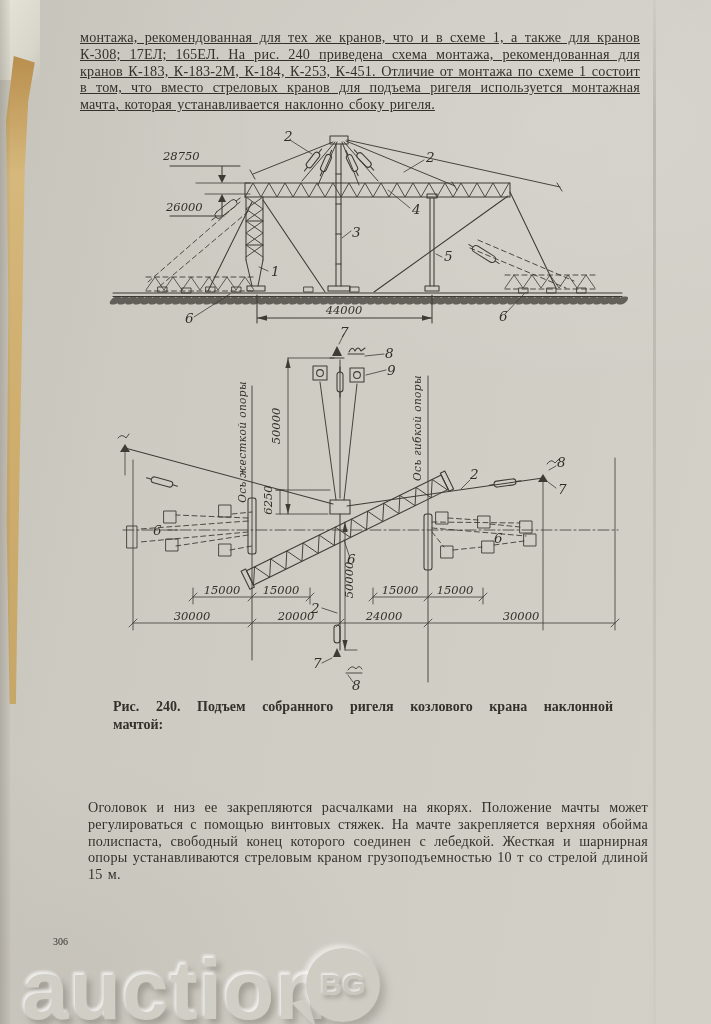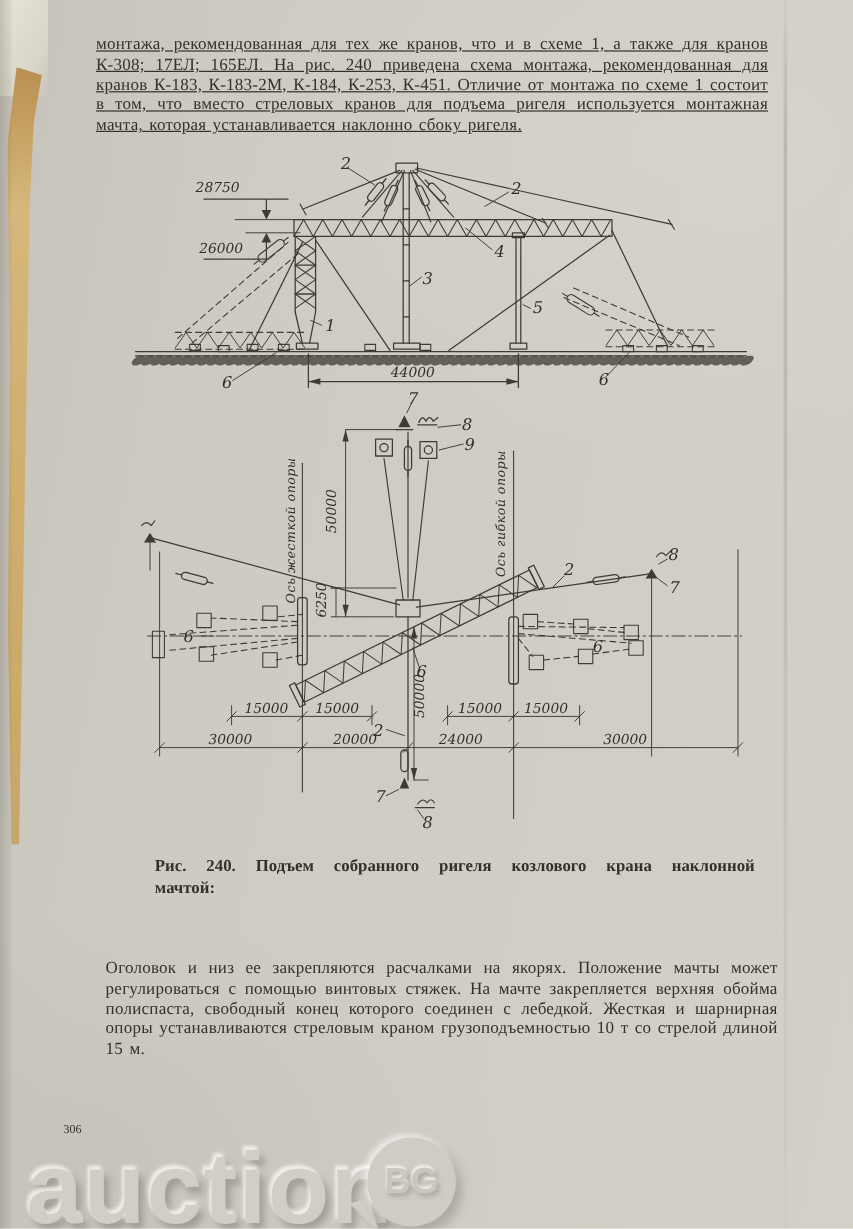--- a/index.html
+++ b/index.html
@@ -19,21 +19,21 @@
     clip-path:polygon(26% 0,96% 1%,74% 7%,62% 18%,55% 38%,46% 62%,38% 85%,33% 100%,12% 100%,2% 72%,8% 38%,0% 10%);}
   .crease{position:absolute;left:653px;top:0;width:3px;height:100%;
     background:linear-gradient(180deg,rgba(125,119,107,0.05),rgba(125,119,107,0.30) 12%,rgba(125,119,107,0.16) 55%,rgba(125,119,107,0.04));}
   .content{position:absolute;inset:0;color:#34312b;}
   .bodytext{position:absolute;text-align:justify;font-size:14.2px;line-height:16.8px;
     letter-spacing:0.2px;word-spacing:1.5px;margin:0;}
   #para-intro{left:80px;top:29px;width:560px;text-decoration:underline;}
   #para-body{left:88px;top:799px;width:560px;}
   #para-schema{left:88px;top:884px;width:560px;text-indent:24px;}
   .spaced{letter-spacing:3px;word-spacing:6px;}
-  .caption{position:absolute;left:113px;top:698px;width:500px;margin:16px;
+  .caption{position:absolute;left:113px;top:698px;width:500px;margin:0;
     font-weight:bold;font-size:14px;line-height:18px;text-align:justify;word-spacing:5px;}
   .legend{position:absolute;left:99px;top:735px;width:514px;margin:0;
     font-size:12.2px;line-height:15.6px;text-align:justify;word-spacing:2px;}
   .pagenum{position:absolute;left:53px;top:936px;font-size:10px;}
   figure{margin:0;}
   svg{position:absolute;left:0;top:130px;}
   svg text{font-family:"DejaVu Serif",serif;fill:#332f28;}
   .dim{font-style:italic;font-size:11.5px;}
   .plabel{font-style:italic;font-size:13.5px;}
   .axis{font-style:italic;font-size:10.5px;letter-spacing:0.4px;}

